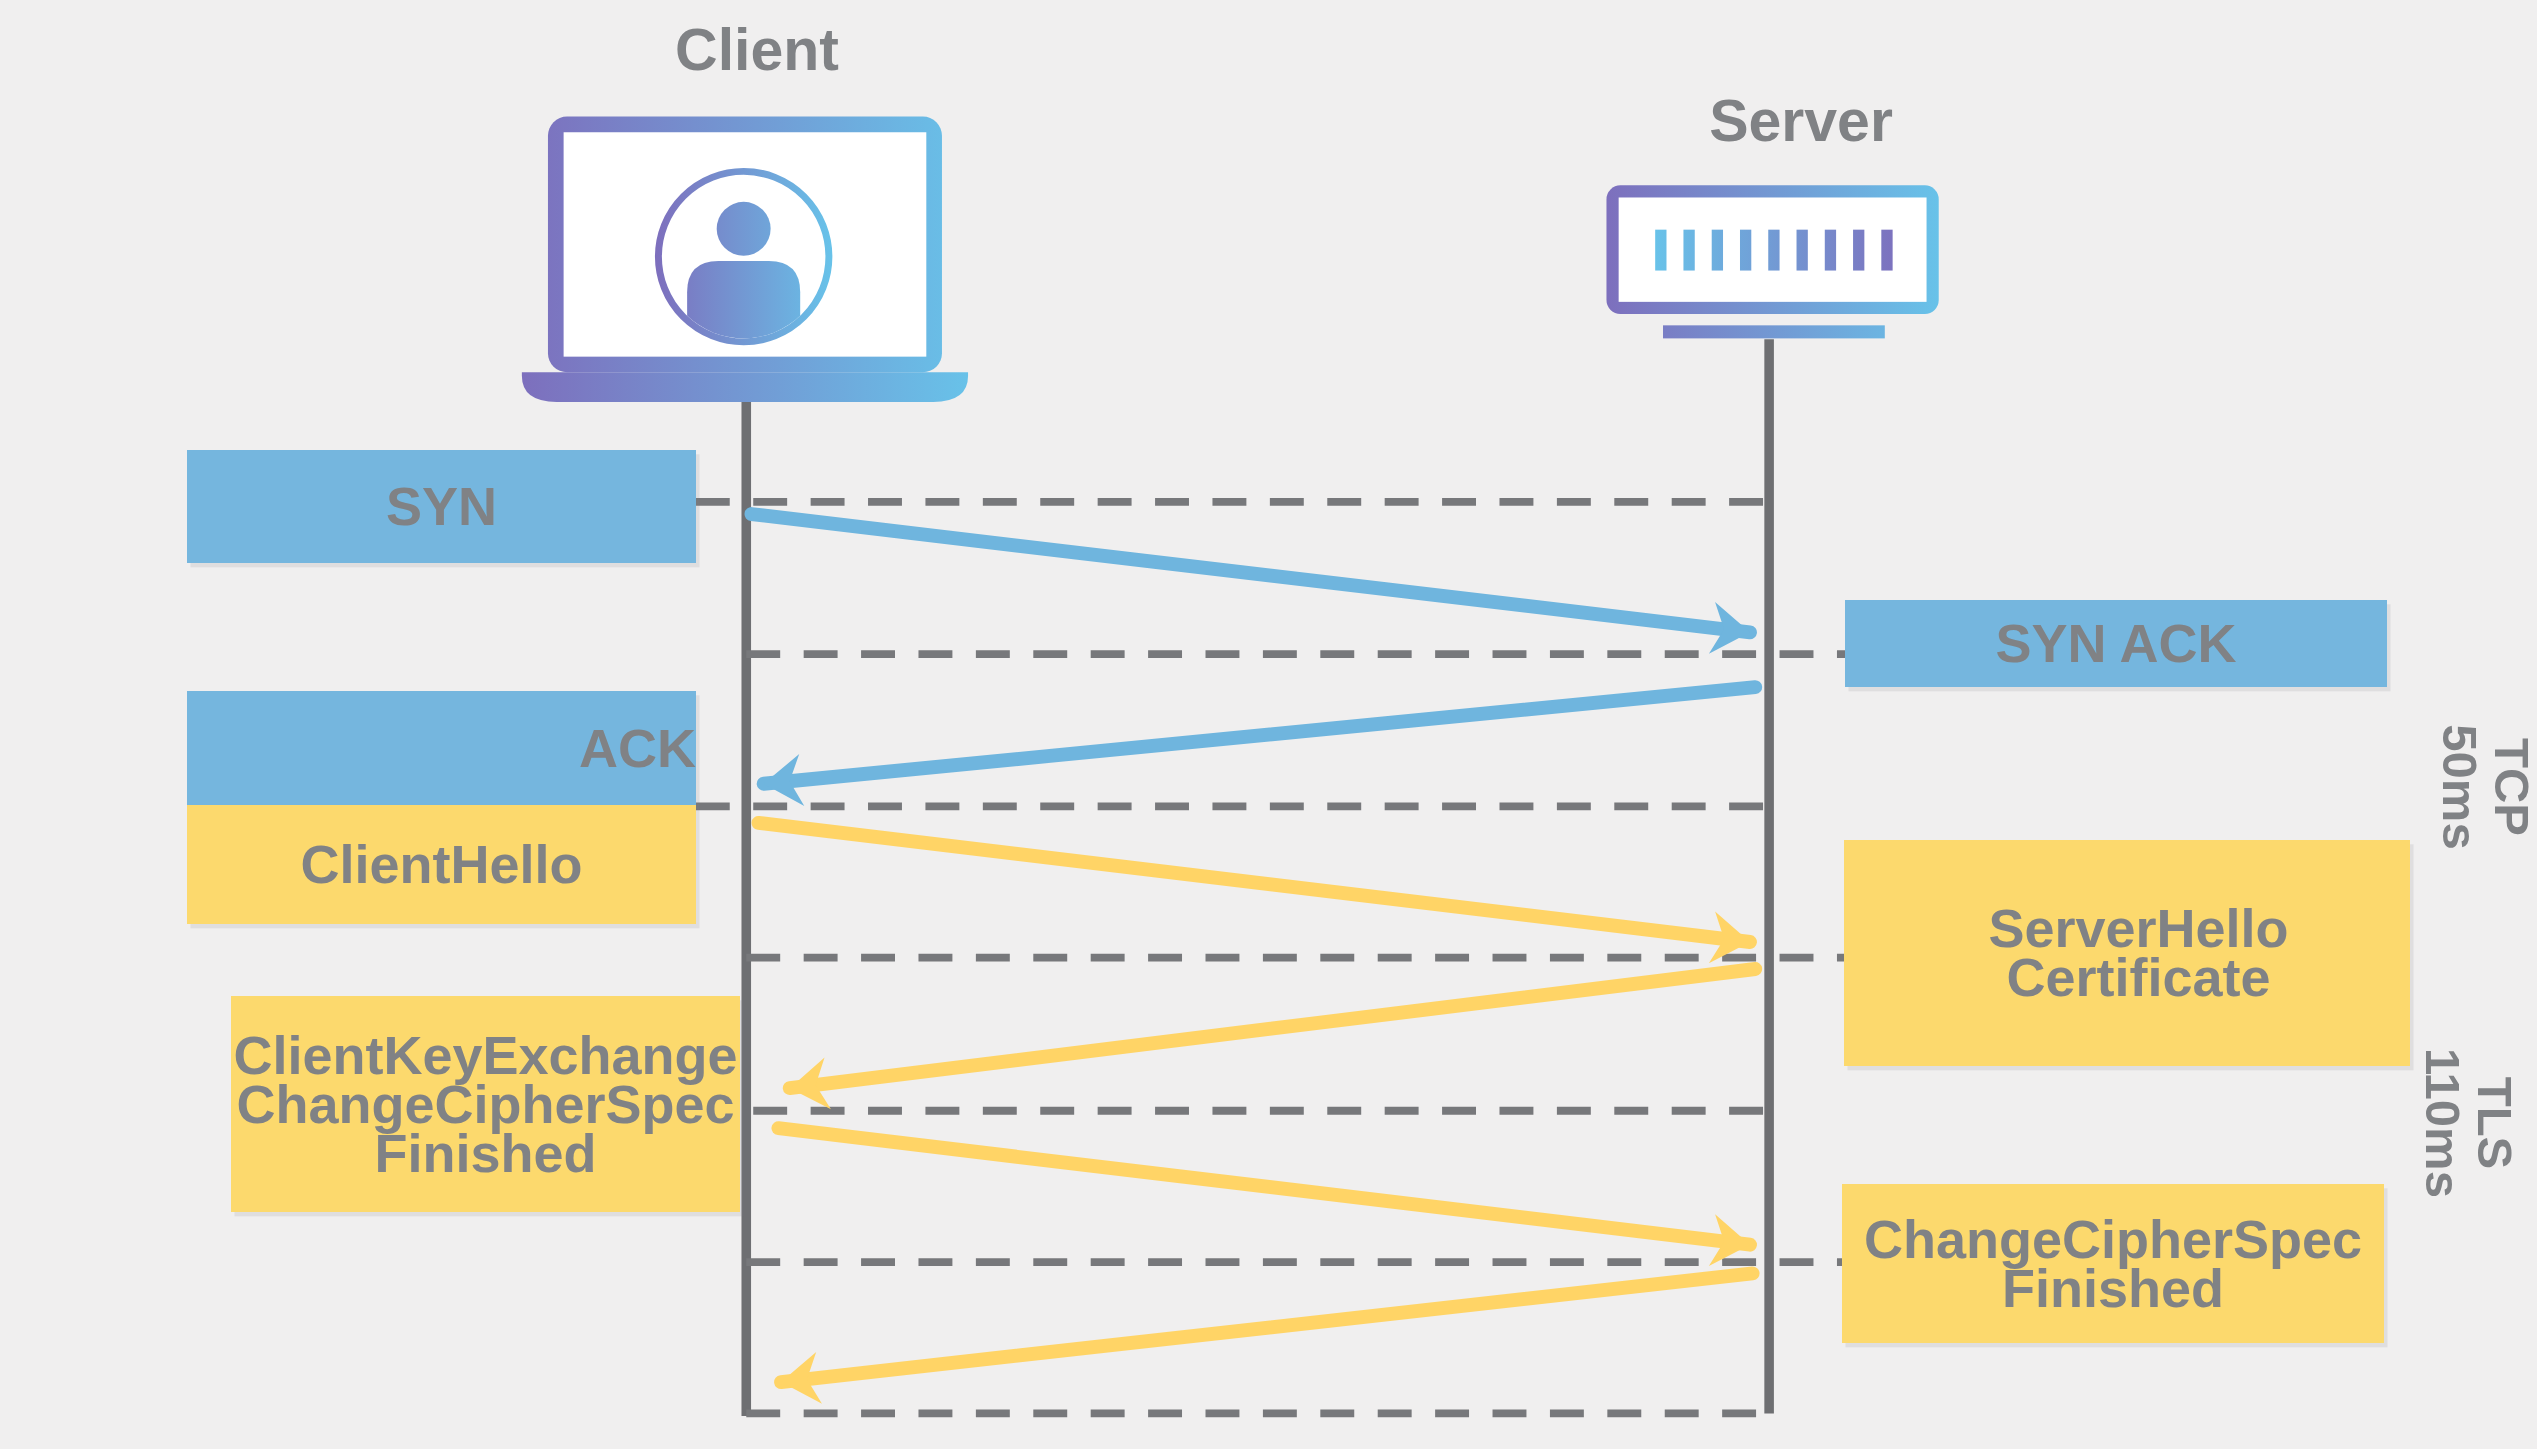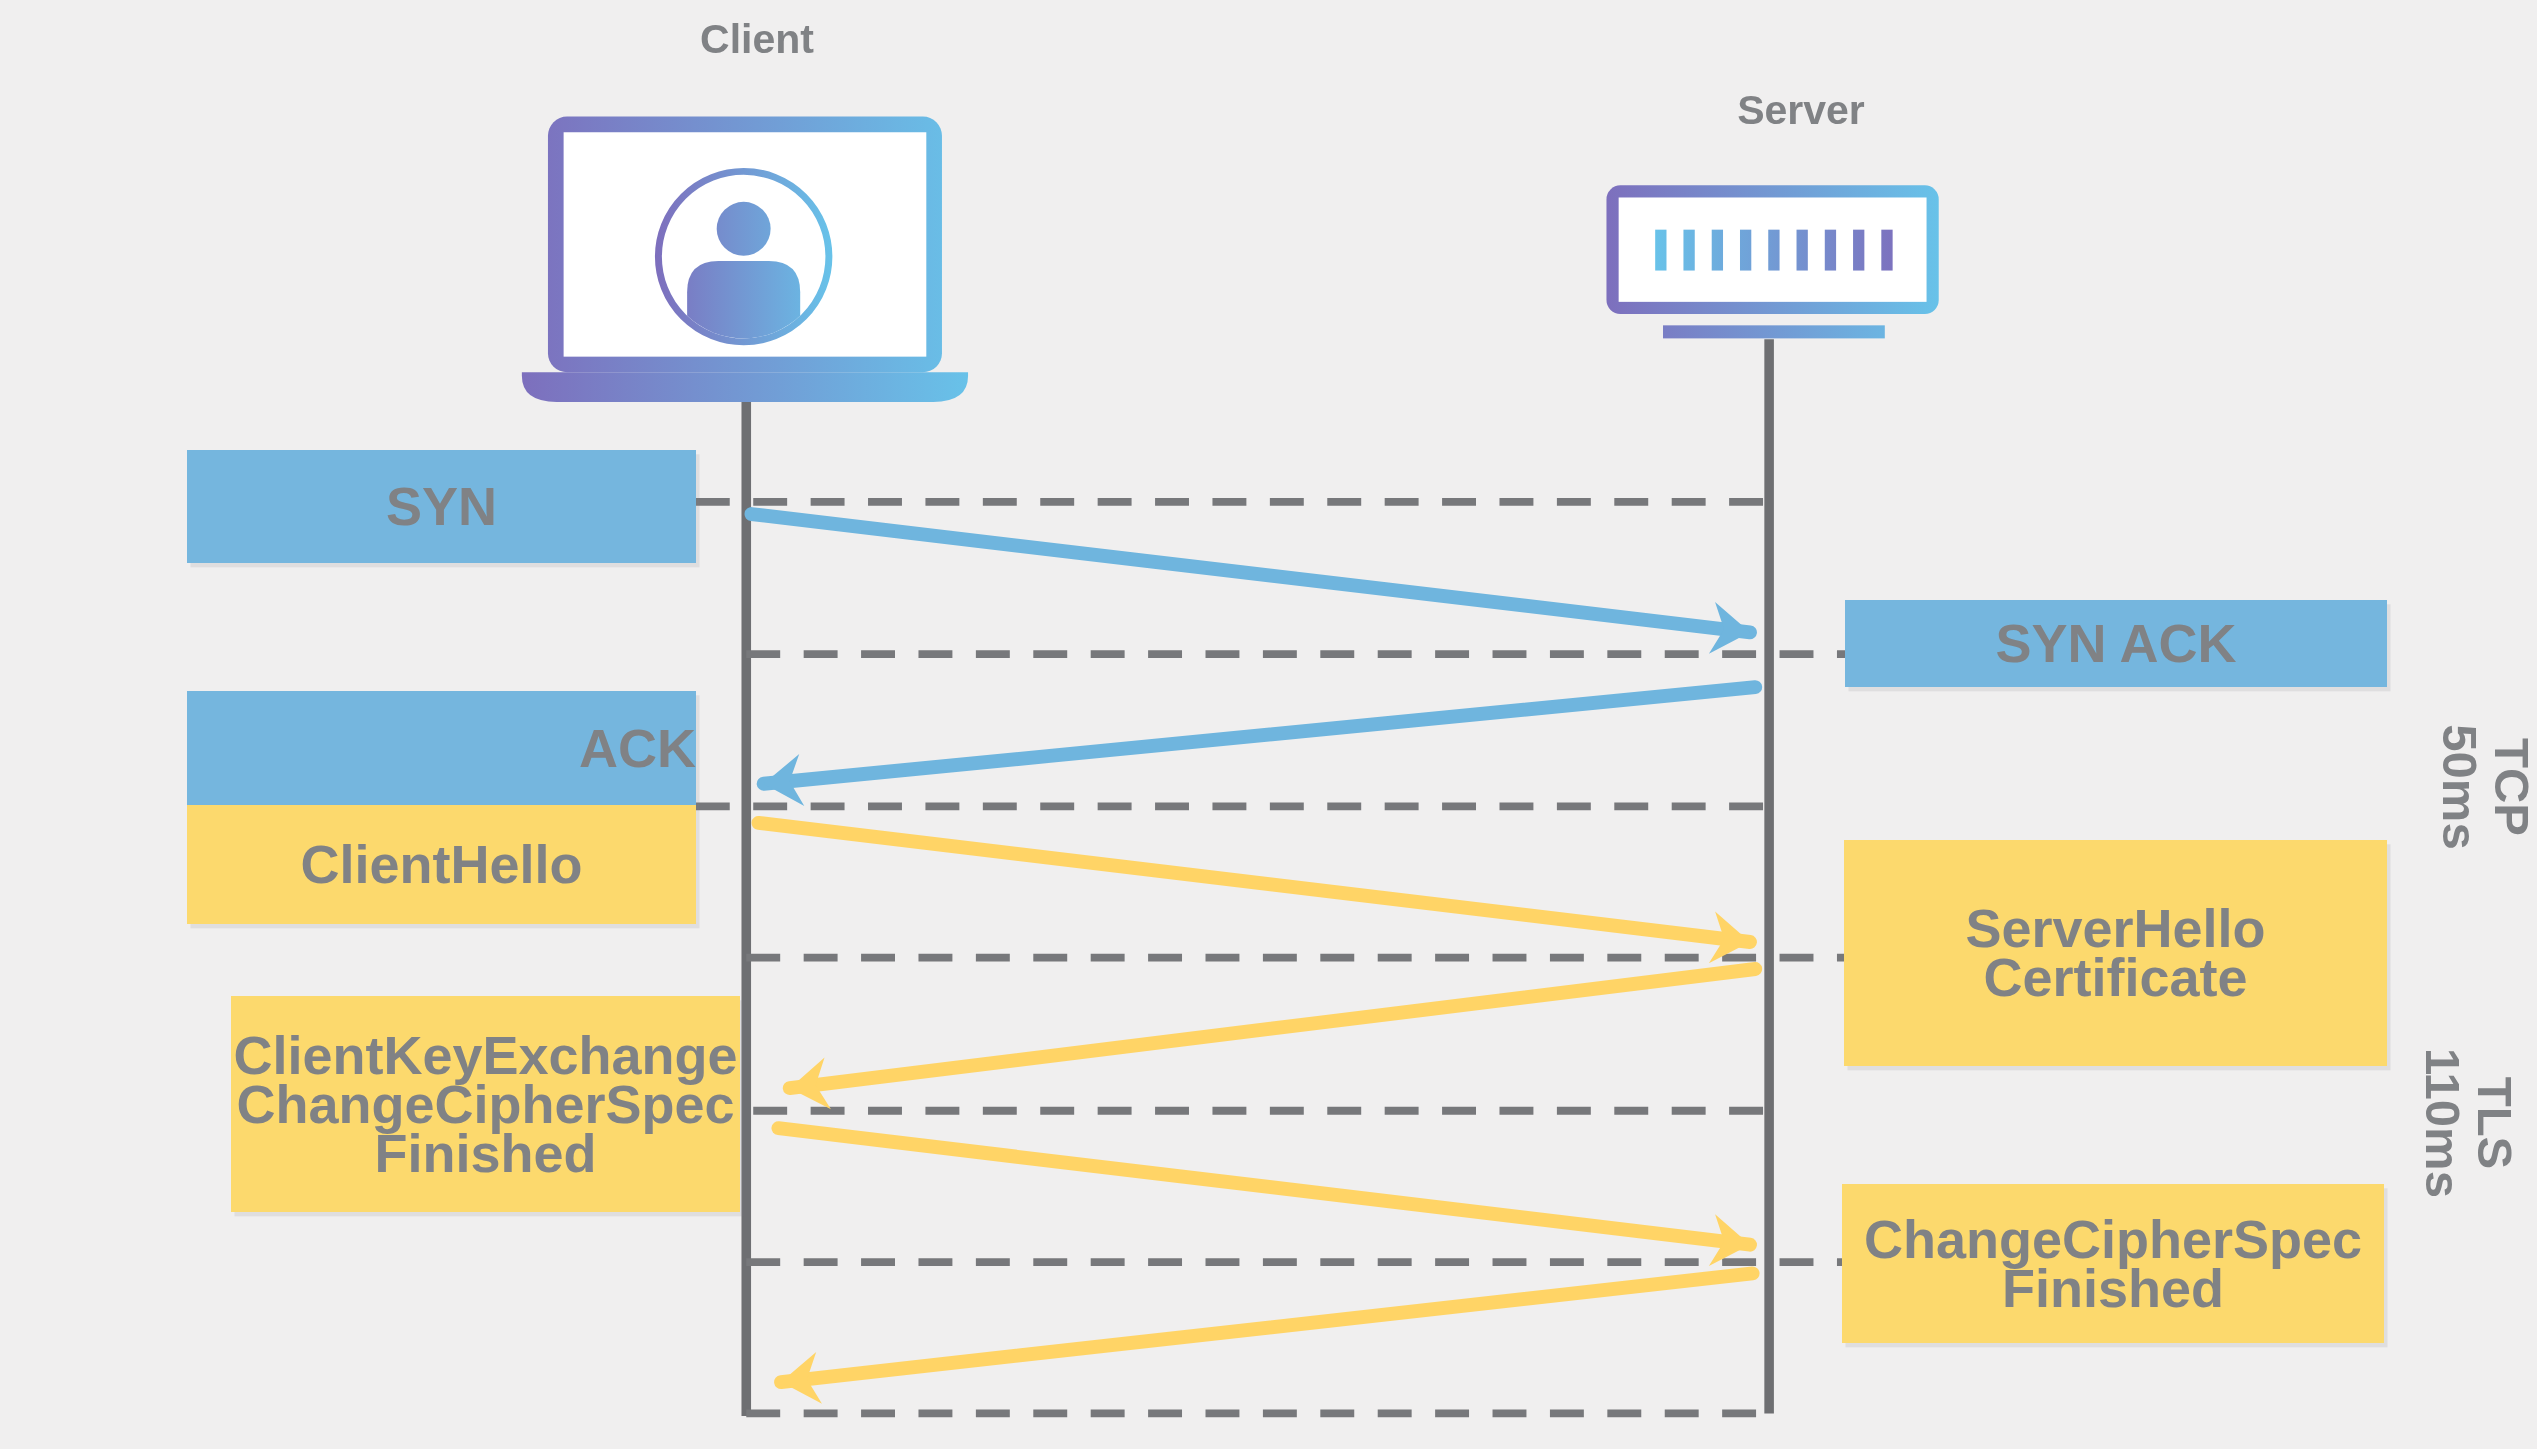--- a/index.html
+++ b/index.html
@@ -15,21 +15,21 @@
     overflow: hidden;
     font-family: "Liberation Sans", sans-serif;
   }
   .stage svg.canvas {
     position: absolute;
     left: 0; top: 0;
   }
   .actor-label {
     position: absolute;
     transform: translateX(-50%);
-    font-size: 41px;
+    font-size: 59px;
     font-weight: bold;
     color: var(--text-gray, #808285);
     white-space: nowrap;
   }
   .msg-box {
     position: absolute;
     display: flex;
     flex-direction: column;
     align-items: center;
     justify-content: center;
@@ -164,21 +164,21 @@
   <div class="msg-box yellow" style="left:187px; top:996px; width:509px; height:216px;margin-left:44px;">
     <div class="msg-line">ClientKeyExchange</div>
     <div class="msg-line">ChangeCipherSpec</div>
     <div class="msg-line">Finished</div>
   </div>
 
   <div class="msg-box blue" style="left:1845px; top:600px; width:542px; height:87px;">
     <div class="msg-line">SYN ACK</div>
   </div>
 
-  <div class="msg-box yellow" style="left:1844px; top:840px; width:543px; height:226px;">
+  <div class="msg-box yellow" style="left:1844px; top:840px; width:543px; height:226px;padding-left:23px;">
     <div class="msg-line">ServerHello</div>
     <div class="msg-line">Certificate</div>
   </div>
 
   <div class="msg-box yellow" style="left:1842px; top:1184px; width:542px; height:159px;">
     <div class="msg-line">ChangeCipherSpec</div>
     <div class="msg-line">Finished</div>
   </div>
 
   <div class="phase-label" style="left:2381px; top:735px;">

